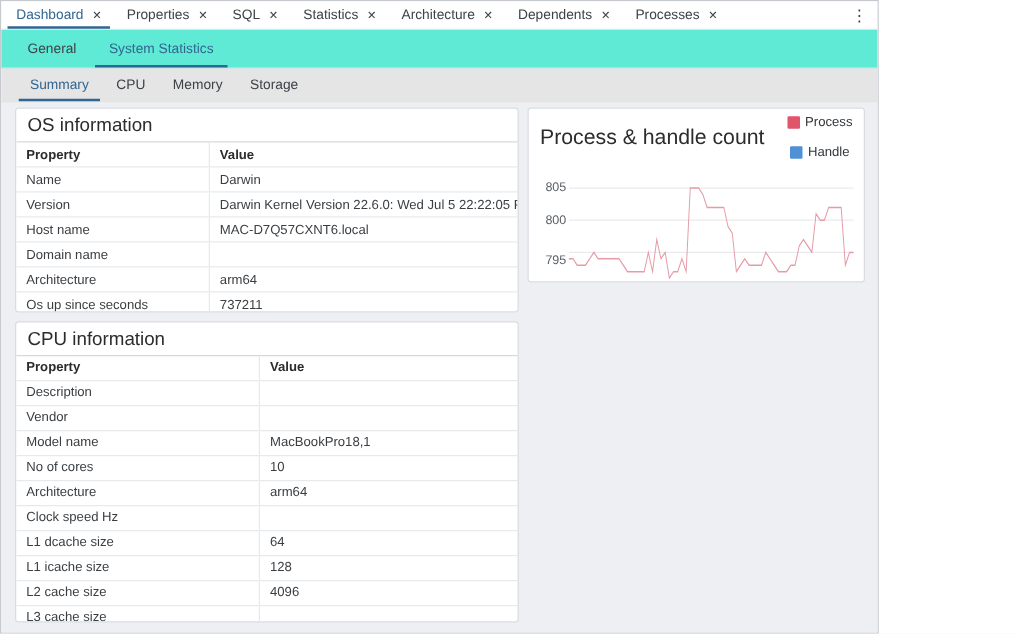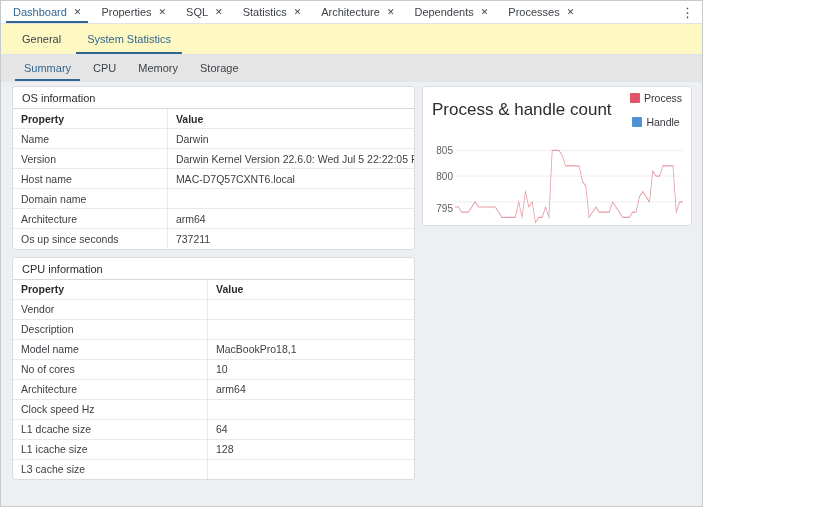--- a/index.html
+++ b/index.html
@@ -43,21 +43,21 @@
   .kebab {
     margin-left: auto; align-self: center;
     padding: 0 8px; color: #3a3f44;
     font-size: 13px; cursor: pointer; line-height: 1;
   }
 
   
   .tabbar2 {
     height: 31px; flex: 0 0 31px;
     display: flex; align-items: stretch;
-    background: #fef9c3;
+    background: #5eead4;
     border-bottom: 1px solid #e0e3e7;
     padding-left: 8px;
   }
   .tab2 {
     display: flex; align-items: center;
     padding: 0 13px; position: relative;
     color: #3d4248; cursor: pointer; white-space: nowrap;
   }
   .tab2.active { color: #326690; }
   .tab2.active::after {
@@ -97,21 +97,21 @@
 
   .panel {
     background: #fff;
     border: 1px solid #d9dde2;
     border-radius: 3px;
     overflow: hidden;
   }
   .panel-title {
     padding: 5px 9px 4px 9px;
     color: #2c2c2c;
-    font-size: 11px;
+    font-size: 15px;
   }
 
   table.props {
     width: 100%;
     border-collapse: collapse;
     table-layout: fixed;
     font-size: 10.5px;
     color: #3a3e42;
     padding-left: 9px;
   }
@@ -259,25 +259,25 @@
         <div class="panel-title">CPU information</div>
         <table class="props cpu">
           <thead>
             <tr>
               <th class="prop">Property</th>
               <th class="value">Value</th>
             </tr>
           </thead>
           <tbody>
             <tr>
+              <td class="prop">Description</td>
+              <td class="value"></td>
+            </tr>
+            <tr>
               <td class="prop">Vendor</td>
-              <td class="value"></td>
-            </tr>
-            <tr>
-              <td class="prop">Description</td>
               <td class="value"></td>
             </tr>
             <tr>
               <td class="prop">Model name</td>
               <td class="value">MacBookPro18,1</td>
             </tr>
             <tr>
               <td class="prop">No of cores</td>
               <td class="value">10</td>
             </tr>
@@ -289,20 +289,24 @@
               <td class="prop">Clock speed Hz</td>
               <td class="value"></td>
             </tr>
             <tr>
               <td class="prop">L1 dcache size</td>
               <td class="value">64</td>
             </tr>
             <tr>
               <td class="prop">L1 icache size</td>
               <td class="value">128</td>
+            </tr>
+            <tr>
+              <td class="prop">L2 cache size</td>
+              <td class="value">4096</td>
             </tr>
             <tr>
               <td class="prop">L3 cache size</td>
               <td class="value"></td>
             </tr>
           </tbody>
         </table>
       </section>
     </div>
 

